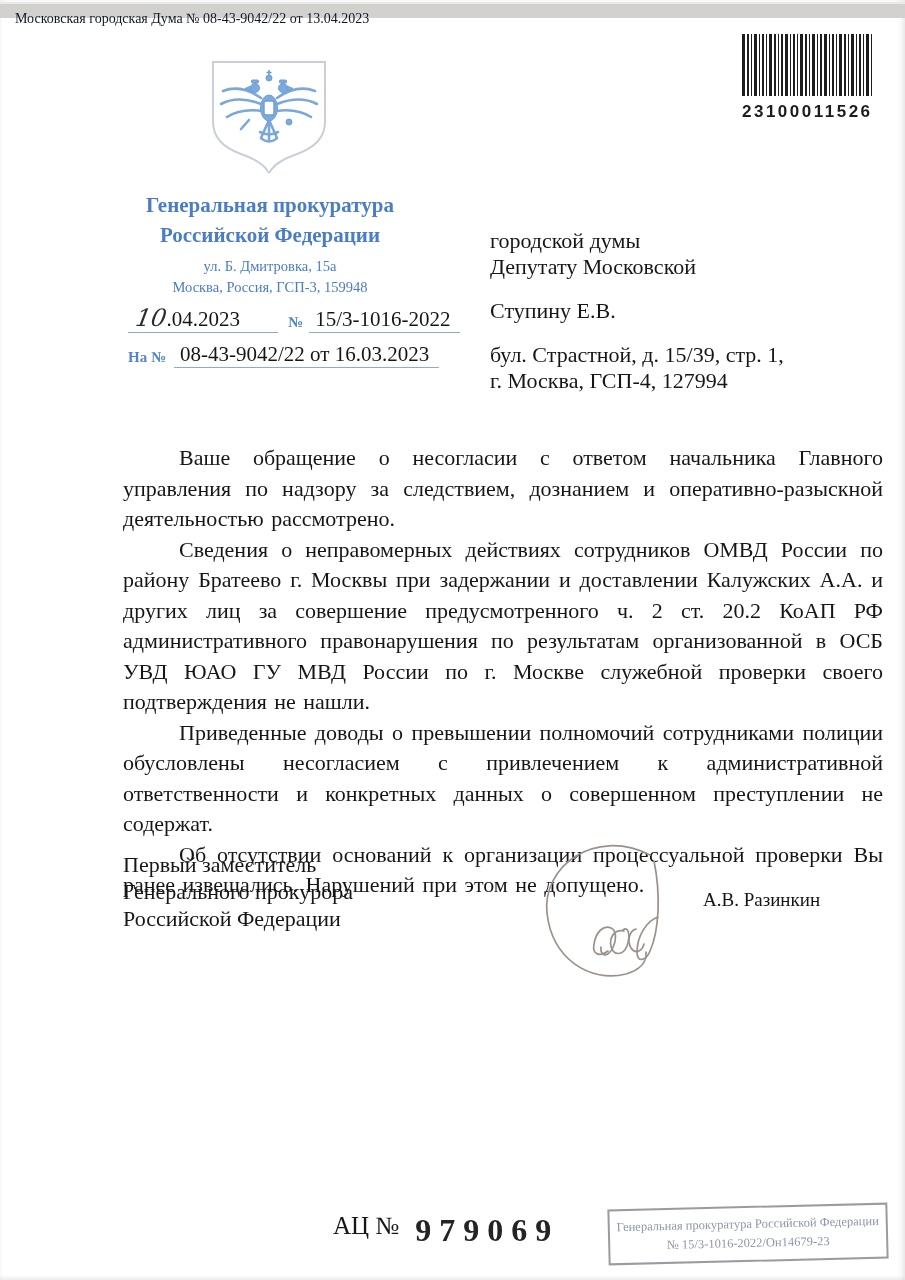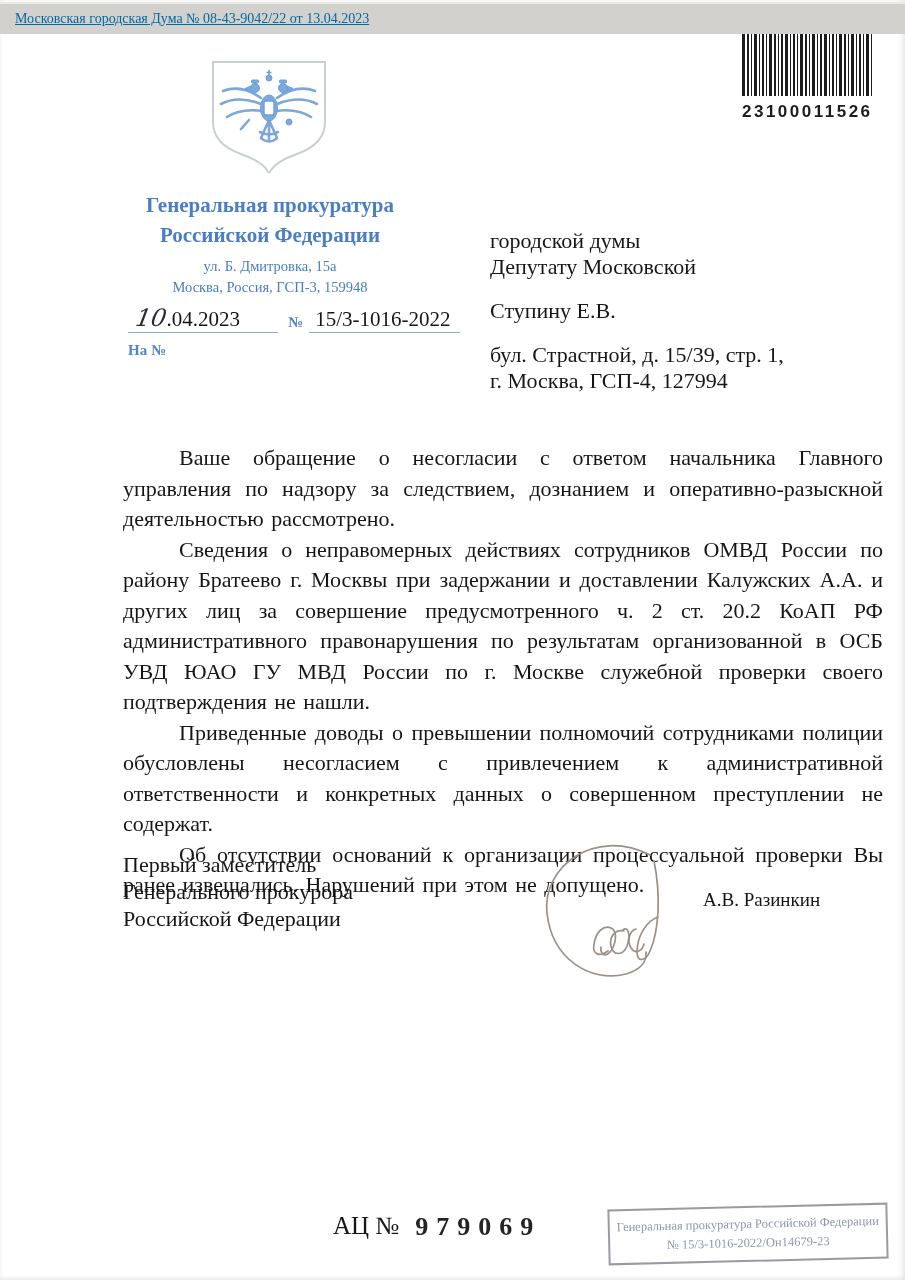--- a/index.html
+++ b/index.html
@@ -4,24 +4,23 @@
 <style>
   html,body{margin:0;padding:0;background:#9a9a9a;}
   .page{
     position:relative;width:905px;height:1280px;background:#ffffff;
     font-family:"Liberation Serif","DejaVu Serif",serif;color:#161616;
     overflow:hidden;margin:0 auto;
     box-shadow:inset -3px 0 6px rgba(0,0,0,.08), inset 0 -2px 4px rgba(0,0,0,.05);
   }
   
   .topbar{
-    position:absolute;left:0;top:2px;width:100%;height:32px;background:#d2d1cd;
-    font-size:14px;line-height:29px;padding-left:15px;box-sizing:border-box;color:#0369a1;
+    position:absolute;left:0;top:2px;width:100%;height:16px;background:#d2d1cd;
+    font-size:14px;line-height:29px;padding-left:15px;box-sizing:border-box;color:#0f172a;
     border-top:2px solid #e9e9e6;
-    text-decoration:underline;
   }
   
   .barcode-wrap{position:absolute;left:742px;top:34px;width:134px;}
   .barcode-num{
     font-family:"Liberation Sans","DejaVu Sans",sans-serif;font-weight:bold;
     font-size:17px;letter-spacing:2.5px;color:#1c1c1c;margin-top:2px;
   }
   
   .emblem{position:absolute;left:205px;top:56px;width:128px;height:132px;}
   
@@ -49,21 +48,21 @@
   .recipient .gap{height:18px;}
   
   .body-text{position:absolute;left:123px;top:443px;width:760px;font-size:22px;line-height:30.5px;}
   .body-text p{margin:0;text-align:justify;text-indent:56px;word-spacing:2px;}
   
   .sig-title{position:absolute;left:123px;top:851px;font-size:22px;line-height:27px;}
   .sig-swirl{position:absolute;left:528px;top:833px;width:168px;height:152px;}
   .sig-name{position:absolute;left:703px;top:889px;font-size:19px;}
   
   .ac-line{position:absolute;left:333px;top:1212px;font-size:25px;display:flex;align-items:flex-start;}
-  .ac-num{font-weight:bold;letter-spacing:8px;margin-left:16px;font-size:26px;color:#242424;}
+  .ac-num{font-weight:bold;letter-spacing:8px;margin-left:16px;font-size:32px;color:#242424;}
   .stamp{
     position:absolute;left:608px;top:1206px;width:280px;box-sizing:border-box;
     border:2px solid #8d8d96;padding:7px 6px;text-align:center;color:#7f87a0;
     font-size:12.5px;line-height:19px;transform:rotate(-1.4deg);opacity:.88;
     background:rgba(255,255,255,.4);
   }
 </style>
 </head>
 <body>
 
@@ -153,20 +152,21 @@
     <div>Москва, Россия, ГСП-3, 159948</div>
   </div>
 
   <div class="ref1">
     <span class="u"><span class="hand">10</span><span>.04.2023</span><span style="display:inline-block;width:38px;"></span></span>
     <span class="blue-label">№</span>
     <span class="u ref-num">15/3-1016-2022</span>
   </div>
   <div class="ref2">
     <span class="blue-label first">На №</span>
+    <span class="u ref-num">08-43-9042/22 от 16.03.2023</span>
   </div>
 
   <div class="recipient">
     <div>городской думы</div>
     <div>Депутату Московской</div>
     <div class="gap"></div>
     <div>Ступину Е.В.</div>
     <div class="gap"></div>
     <div>бул. Страстной, д. 15/39, стр. 1,</div>
     <div>г. Москва, ГСП-4, 127994</div>

